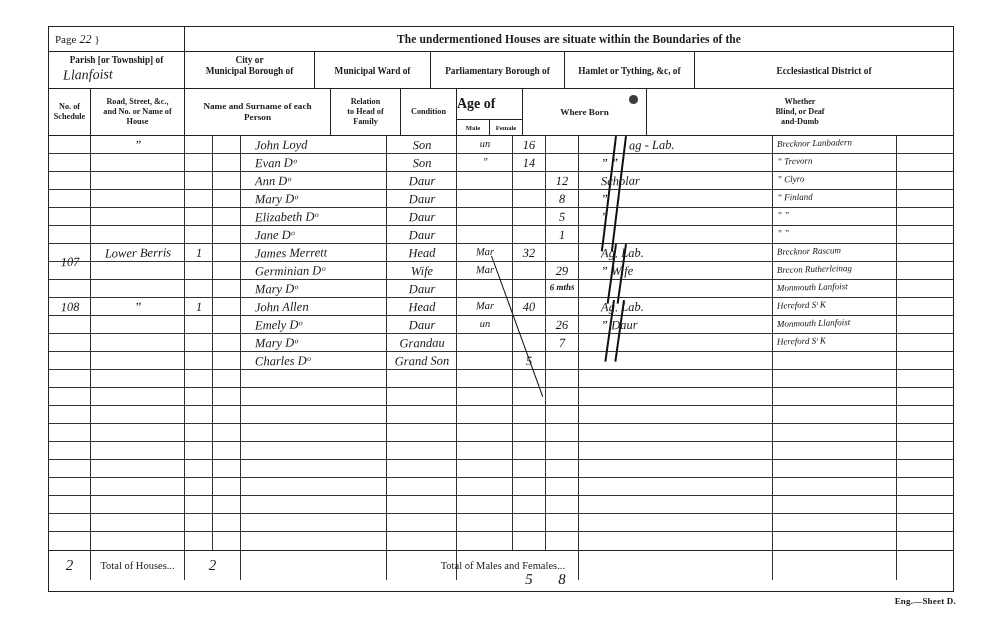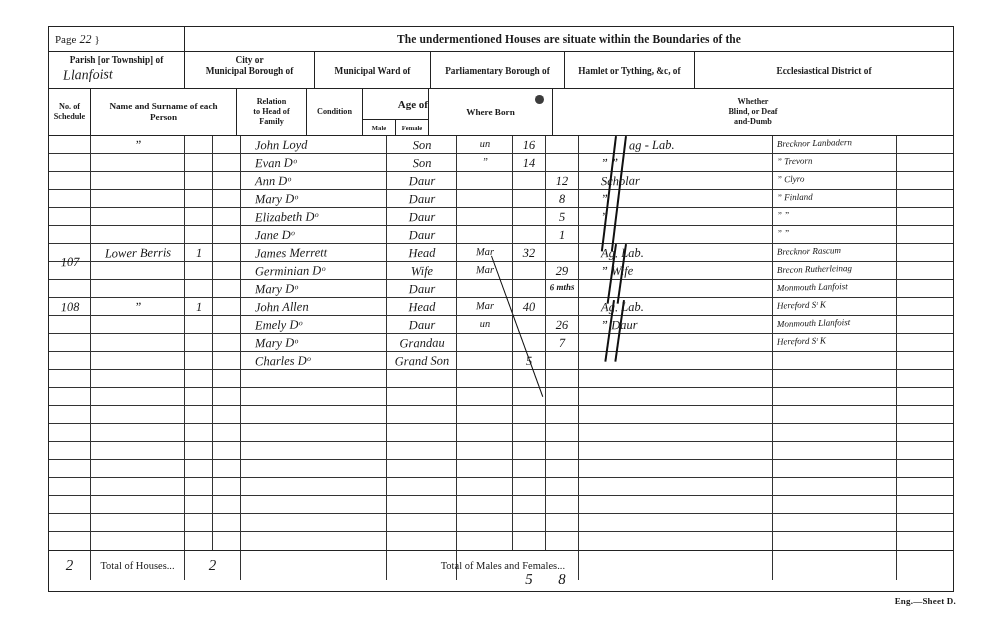--- a/index.html
+++ b/index.html
@@ -152,22 +152,22 @@
     display: flex;
     flex-direction: column;
     padding: 0;
     justify-content: flex-start;
   }
   .age-head .ah-title {
     height: 30px;
     line-height: 30px;
     width: 100%;
     border-bottom: 1.1px solid #222;
-    font-size: 11px;
-    text-align: right;
+    font-size: 14px;
+    text-align: left;
   }
   .age-head .ah-sub {
     display: flex;
     flex: 1;
     width: 100%;
   }
   .age-head .ah-sub > div {
     flex: 1;
     font-size: 6.6px;
     text-align: center;
@@ -308,20 +308,25 @@
     <div class="district-cell" style="flex:1;display:flex;align-items:center;justify-content:center">
       <span>Ecclesiastical District of</span>
     </div>
   </div>
 
   <div class="col-head">
     <div class="ch" style="width:42px">
       <span>No. of</span>
       <span>Schedule</span>
     </div>
+    <div class="ch" style="width:94px">
+      <span>Road, Street, &amp;c.,</span>
+      <span>and No. or Name of</span>
+      <span>House</span>
+    </div>
     <div class="ch big" style="width:146px">
       <span>Name and Surname of each</span>
       <span>Person</span>
     </div>
     <div class="ch" style="width:70px">
       <span>Relation</span>
       <span>to Head of</span>
       <span>Family</span>
     </div>
     <div class="ch" style="width:56px">

